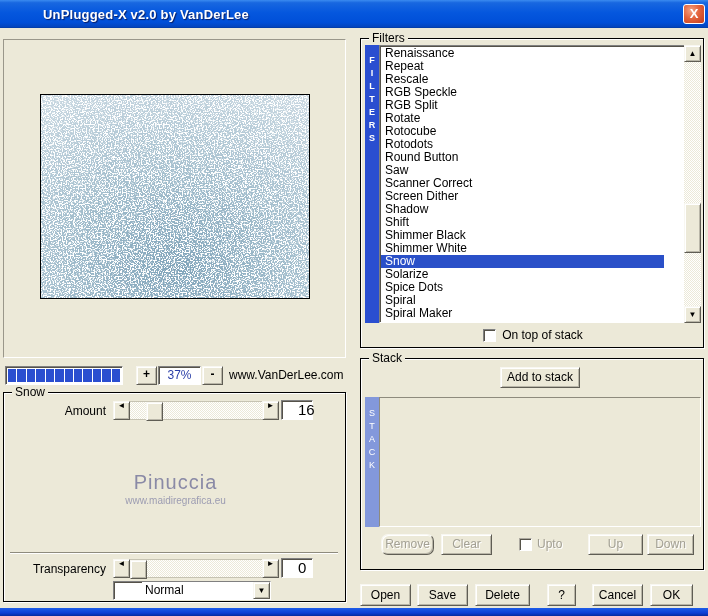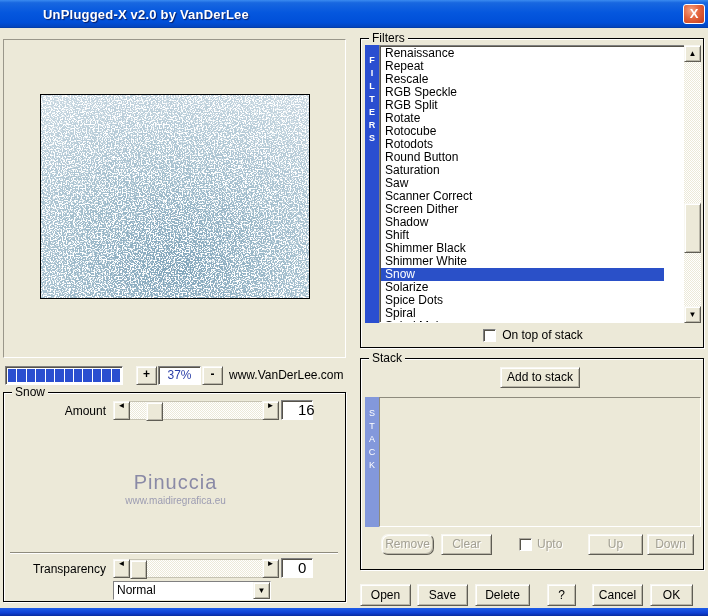--- a/index.html
+++ b/index.html
@@ -107,21 +107,21 @@
   .watermark-site {
     position:absolute; left:0; width:343px; text-align:center; top:102px;
     font-size:10px; color:#9C9CB2;
   }
   .separator {
     position:absolute; left:6px; top:159px; width:328px; height:2px;
     border-top:1px solid #8E8B7D; border-bottom:1px solid #FFFFFF;
   }
   .blend-select {
     position:absolute; left:109px; top:188px; width:158px; height:19px;
-    display:flex; align-items:stretch;
+    display:flex; align-items:stretch;padding-left:28px;
   }
   .blend-text { flex:1; line-height:16px; padding-left:3px; font-size:12px; background:#fff; }
   .blend-arrow { width:17px; font-size:8px; line-height:16px; text-align:center; position:relative; }
   
   .filters-group { left:360px; top:38px; width:344px; height:310px; }
   .vbar {
     position:absolute; width:14px; color:#fff; font-size:9px; font-weight:bold;
     text-align:center; line-height:13px; display:flex; flex-direction:column; align-items:center;
   }
   .filters-vbar { left:4px; top:6px; height:278px; background:#2A4ED0; padding-top:9px; }
@@ -263,21 +263,20 @@
     <div class="filters-list sunken" id="filters-list">
         <div class="list-item">Renaissance</div>
         <div class="list-item">Repeat</div>
         <div class="list-item">Rescale</div>
         <div class="list-item">RGB Speckle</div>
         <div class="list-item">RGB Split</div>
         <div class="list-item">Rotate</div>
         <div class="list-item">Rotocube</div>
         <div class="list-item">Rotodots</div>
         <div class="list-item">Round Button</div>
-        <div class="list-item">Saturation</div>
         <div class="list-item">Saw</div>
         <div class="list-item">Scanner Correct</div>
         <div class="list-item">Screen Dither</div>
         <div class="list-item">Shadow</div>
         <div class="list-item">Shift</div>
         <div class="list-item">Shimmer Black</div>
         <div class="list-item">Shimmer White</div>
         <div class="list-item selected">Snow</div>
         <div class="list-item">Solarize</div>
         <div class="list-item">Spice Dots</div>

